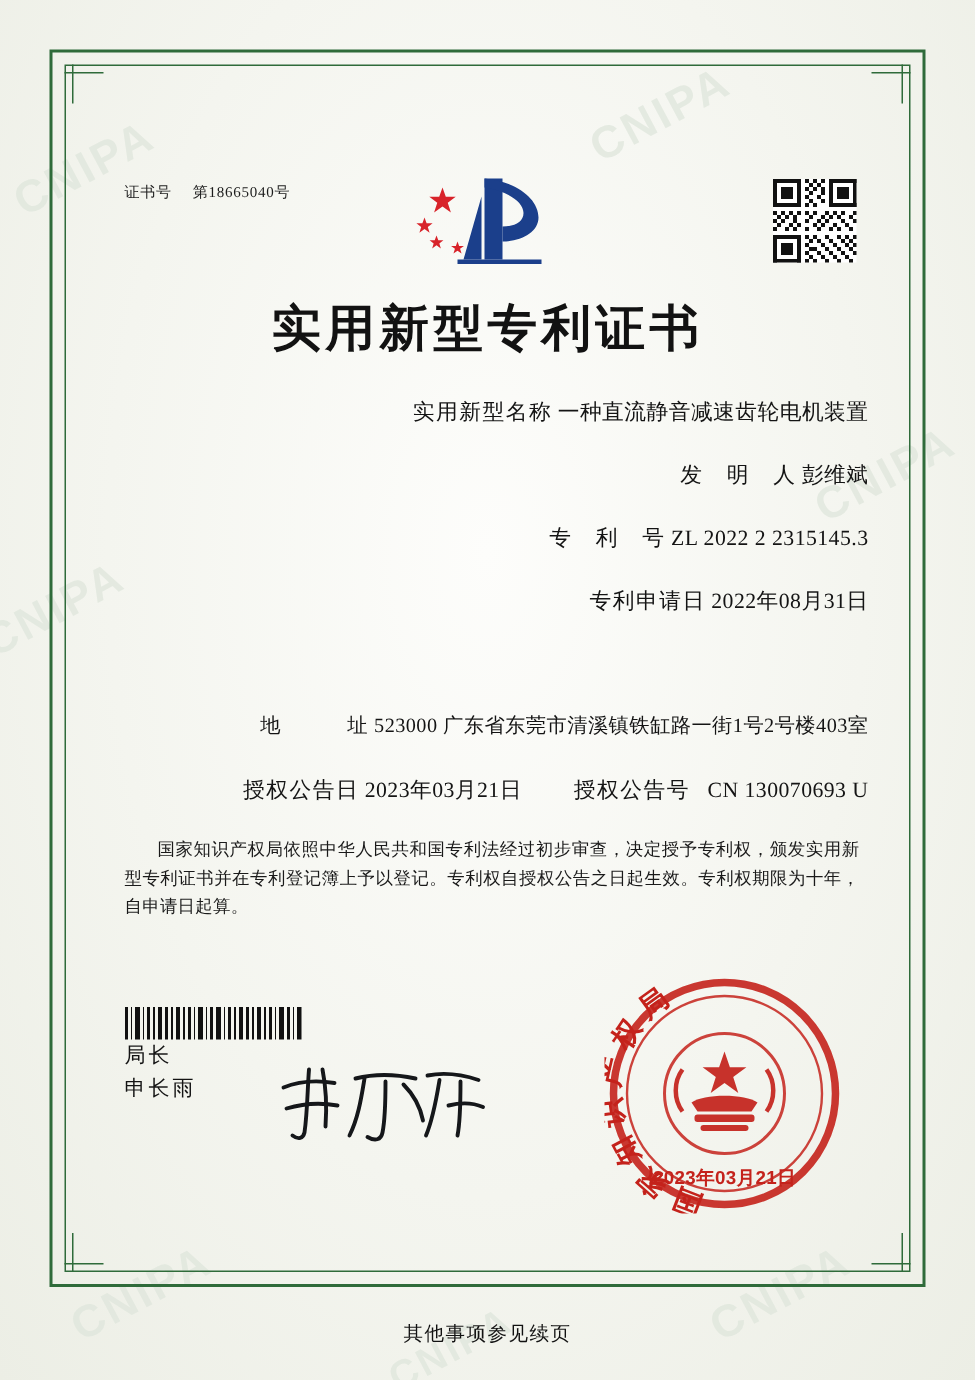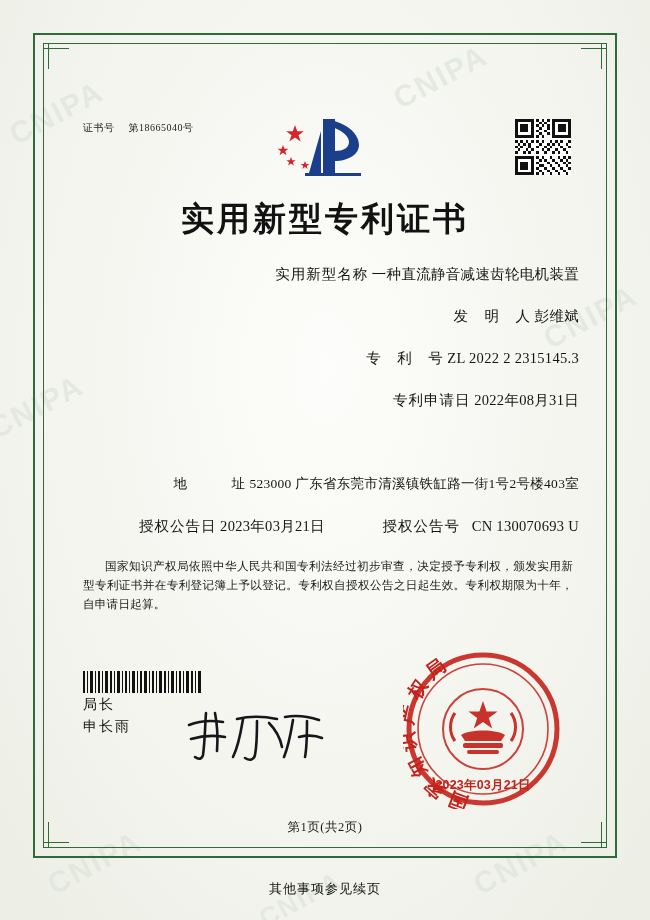--- a/index.html
+++ b/index.html
@@ -122,21 +122,21 @@
   .field .lbl {
     display: inline-block;
     width: 86px;
     letter-spacing: 6px;
   }
   .field .lbl.tight { letter-spacing: 1px; }
   .field .val { letter-spacing: .3px; }
 
   .field .lbl2 {
     display: inline-block;
-    margin-left: 54px;
+    margin-left: 31px;
     letter-spacing: 1px;
   }
 
   
   .para {
     position: absolute;
     left: 42px;
     right: 36px;
     font-size: 11.6px;
     line-height: 19px;
@@ -479,17 +479,16 @@
         <defs>
           <path id="sealArc" d="M 80 150 A 70 70 0 1 1 80 10"></path>
         </defs>
         <text font-family="DejaVu Serif, serif" font-size="19" font-weight="bold" fill="#c4221b" letter-spacing="6">
           <textPath href="#sealArc" startOffset="6%">国家知识产权局</textPath>
         </text>
       </g>
     </svg>
     <div id="seal-date">2023年03月21日</div>
 
-    <div id="page-num">第1页(共2页)</div>
   </div>
 
   <div id="footer-note">其他事项参见续页</div>
 </div>
 
 </body></html>

